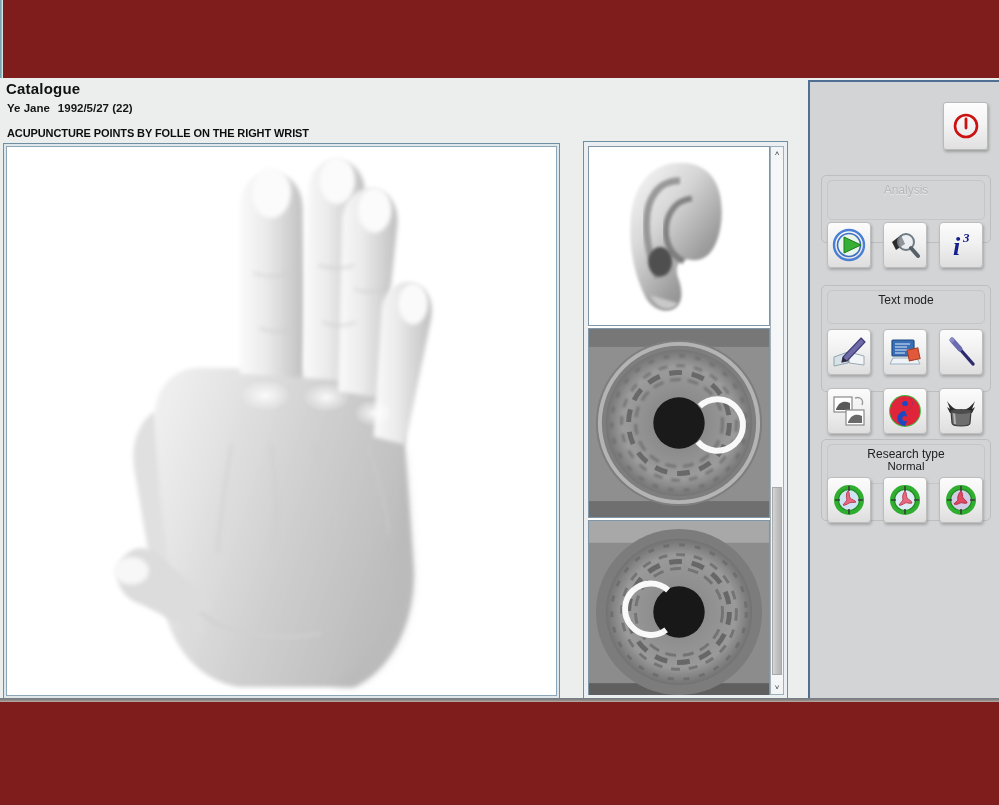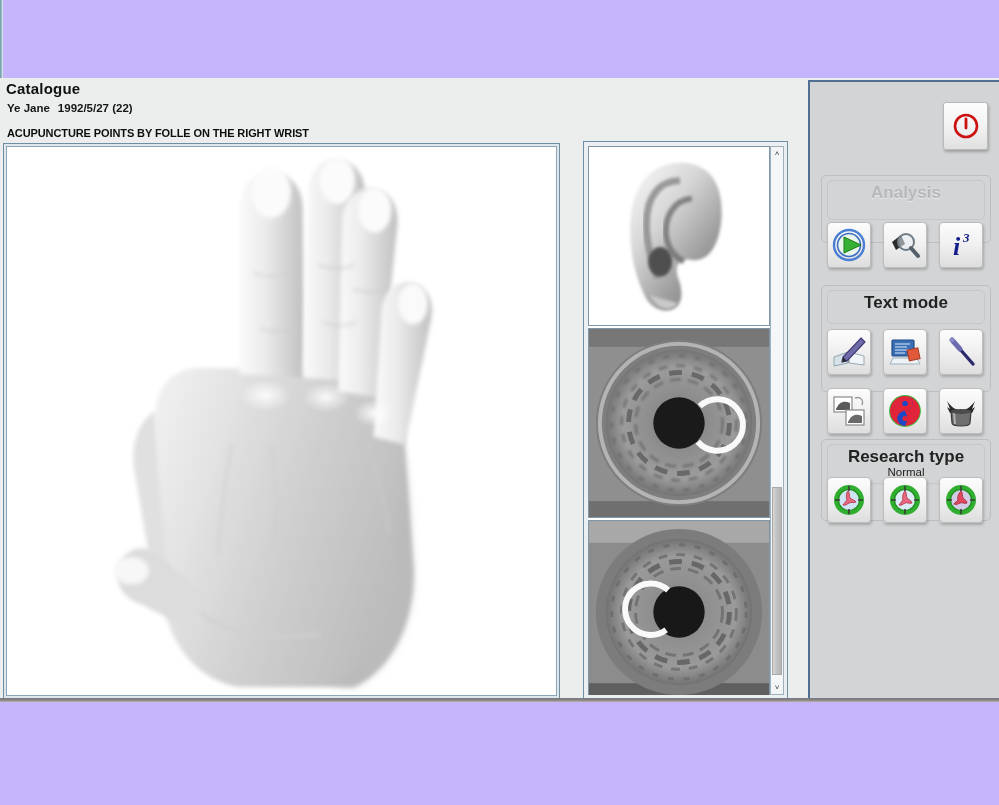--- a/index.html
+++ b/index.html
@@ -9,21 +9,21 @@
     width: 999px;
     height: 805px;
     overflow: hidden;
     font-family: "Liberation Sans", sans-serif;
   }
 
   #app {
     position: relative;
     width: 999px;
     height: 805px;
-    background: #c4b5fd;
+    background: #7f1d1d;
   }
 
   
   .left-rail {
     position: absolute;
     left: 0; top: 0;
     width: 3px; height: 80px;
     background: linear-gradient(to right, #6f9aa6 0%, #9dc0c9 60%, #ffffff 100%);
   }
   .left-rail-2 {
@@ -206,22 +206,22 @@
     height: 40px;
     border: 1px solid #c4c6c8;
     border-radius: 5px;
     background: #d2d4d5;
     text-align: center;
     box-sizing: border-box;
   }
   .group-head-sm { height: 34px; text-align: center; }
   .group-label {
     display: block;
-    font-size: 17px;
-    font-weight: bold;
+    font-size: 12px;
+    font-weight: normal;
     color: #222;
     padding-top: 2px;
   }
   .group-label.disabled { color: #b6b8b9; text-shadow: 0 1px 0 #e9eaea; }
   .group-sub {
     display: block;
     font-size: 11.5px;
     font-weight: normal;
     color: #222;
     margin-top: -1px;

